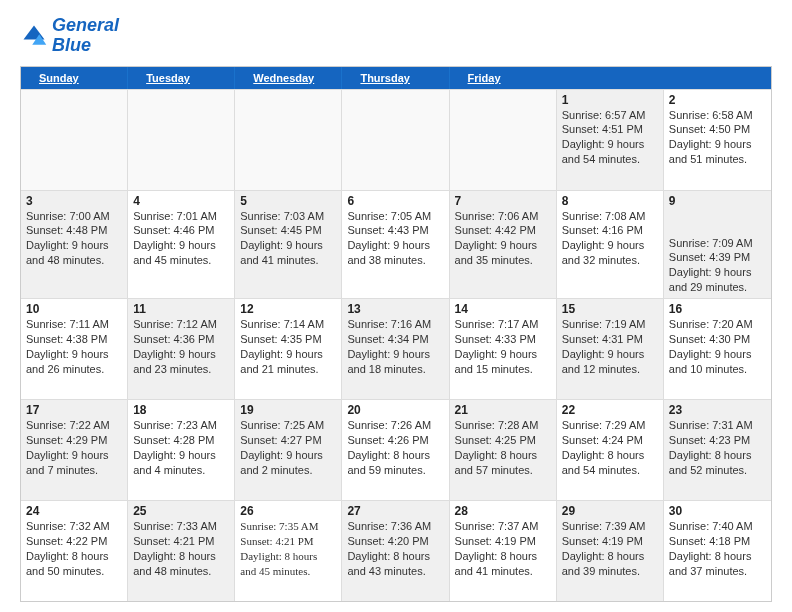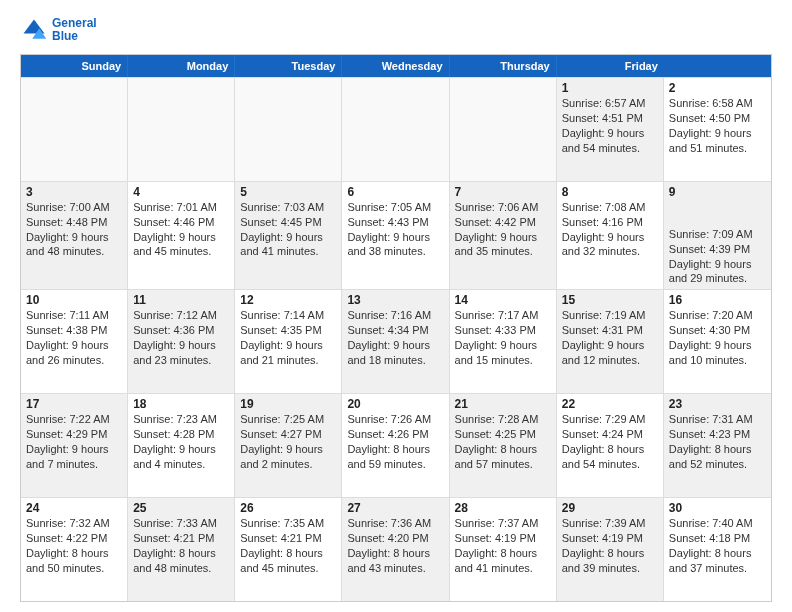--- a/index.html
+++ b/index.html
@@ -22,24 +22,25 @@
       justify-content: space-between;
       align-items: flex-start;
       margin-bottom: 10px;
     }
     .logo {
       display: flex;
       align-items: center;
       gap: 4px;
     }
     .logo-text {
-      font-size: 12px;
+      font-size: 18px;
       font-weight: bold;
       color: #333;
       line-height: 1.1;
+      font-style: italic;
     }
     .logo-text span { color: #1565c0; }
     .logo-icon {
       width: 28px;
       height: 28px;
     }
     .title-block {
       text-align: right;
     }
     .main-title {
@@ -60,23 +61,24 @@
     }
     .cal-header {
       display: grid;
       grid-template-columns: repeat(7, 1fr);
       background: #1565c0;
     }
     .cal-header-cell {
       color: #fff;
       font-size: 11px;
       font-weight: bold;
-      padding: 5px 6px;
-      text-align: right;
+      padding: 5px 18px;
+      text-align: left;
       border-right: 1px solid #1a72cc;
+      text-decoration: underline;
     }
     .cal-header-cell:last-child { border-right: none; }
     .cal-body {
       flex: 1;
       display: flex;
       flex-direction: column;
     }
     .cal-row {
       display: grid;
       grid-template-columns: repeat(7, 1fr);
@@ -126,21 +128,20 @@
     </div>
     <div class="title-block">
       <div class="main-title"></div>
       <div class="subtitle"></div>
     </div>
   </div>
 
   <div class="calendar">
     <div class="cal-header">
     <div class="cal-header-cell">Sunday</div>
-        <div class="cal-header-cell">Monday</div>
         <div class="cal-header-cell">Tuesday</div>
         <div class="cal-header-cell">Wednesday</div>
         <div class="cal-header-cell">Thursday</div>
         <div class="cal-header-cell">Friday</div>
       </div>
     <div class="cal-body">
     <div class="cal-row">
           <div class="cal-cell empty"></div>
           <div class="cal-cell empty"></div>
           <div class="cal-cell empty"></div>
@@ -324,21 +325,21 @@
           </div>
           <div class="cal-cell shaded">
             <span class="day-num">25</span>
             <div class="day-info" style="white-space: pre-line;">Sunrise: 7:33 AM
 Sunset: 4:21 PM
 Daylight: 8 hours
 and 48 minutes.</div>
           </div>
           <div class="cal-cell">
             <span class="day-num">26</span>
-            <div class="day-info" style="white-space: pre-line;">Sunrise: 7:35 AM
+            <div class="day-info" style="white-space: pre-line; font-family: Liberation Serif, serif;">Sunrise: 7:35 AM
 Sunset: 4:21 PM
 Daylight: 8 hours
 and 45 minutes.</div>
           </div>
           <div class="cal-cell shaded">
             <span class="day-num">27</span>
             <div class="day-info" style="white-space: pre-line;">Sunrise: 7:36 AM
 Sunset: 4:20 PM
 Daylight: 8 hours
 and 43 minutes.</div>

